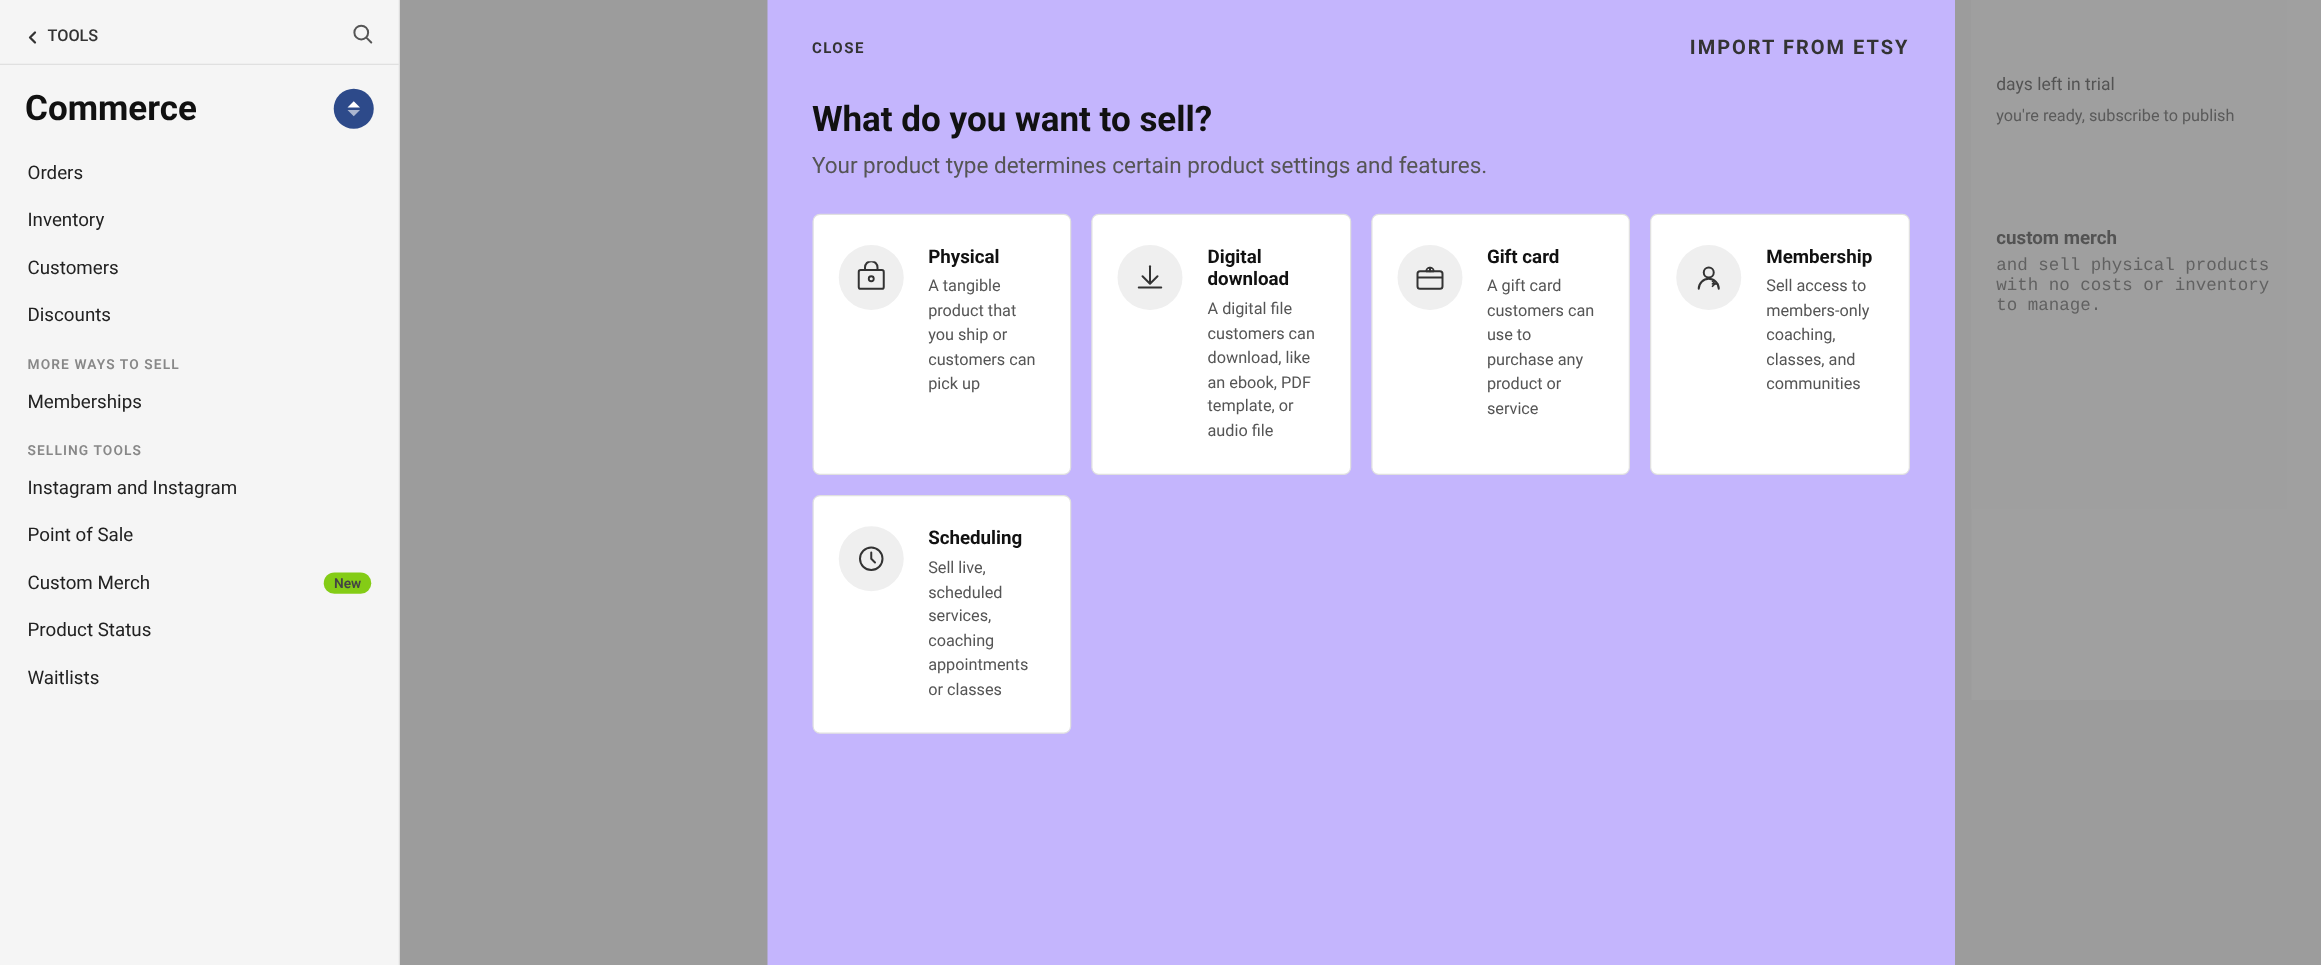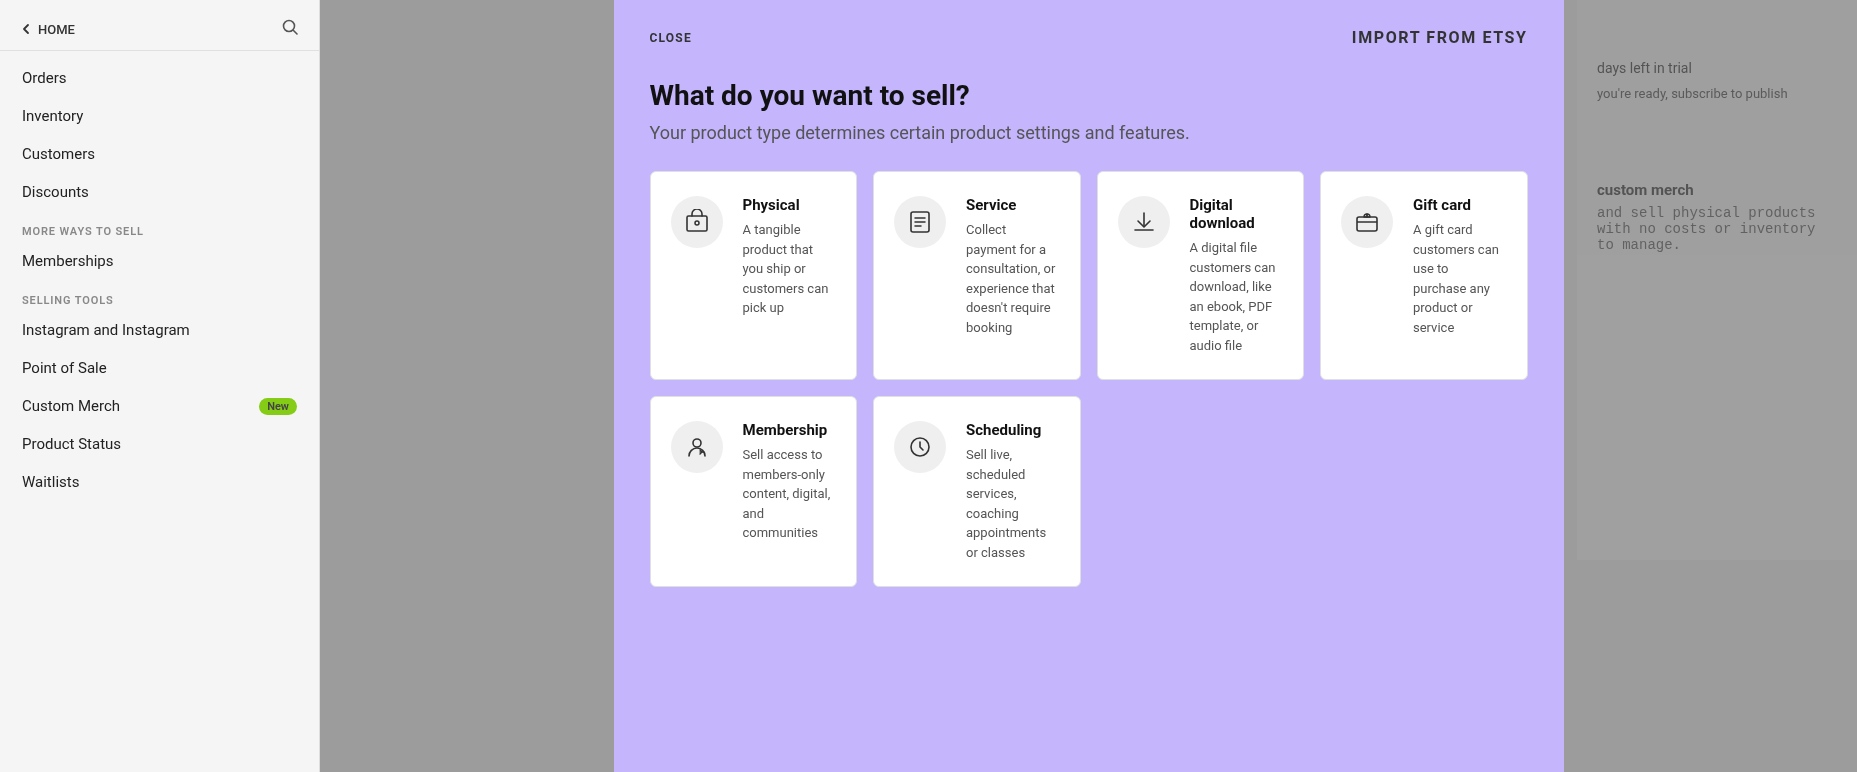--- a/index.html
+++ b/index.html
@@ -251,30 +251,39 @@
   </style>
 </head>
 <body>
 
 <div class="sidebar">
   <div class="sidebar-top">
     <div class="sidebar-home">
       <svg width="12" height="12" viewBox="0 0 12 12" fill="none" xmlns="http://www.w3.org/2000/svg">
         <path d="M8 2L4 6L8 10" stroke="#333" stroke-width="1.8" stroke-linecap="round" stroke-linejoin="round"></path>
       </svg>
-      <span>HOME</span>
+      <span>TOOLS</span>
     </div>
     <span class="sidebar-search-icon">
       <svg width="18" height="18" viewBox="0 0 18 18" fill="none" xmlns="http://www.w3.org/2000/svg">
         <circle cx="8" cy="8" r="5.5" stroke="#555" stroke-width="1.6"></circle>
         <line x1="12.5" y1="12.5" x2="16" y2="16" stroke="#555" stroke-width="1.6" stroke-linecap="round"></line>
       </svg>
     </span>
   </div>
 
+  <div class="sidebar-title-row">
+    <span class="sidebar-title">Commerce</span>
+    <div class="sidebar-nav-icon">
+      <svg viewBox="0 0 16 16" xmlns="http://www.w3.org/2000/svg">
+        <path d="M8 2l5 5H3l5-5z" fill="white"></path>
+        <path d="M8 14l-5-5h10l-5 5z" fill="white" opacity="0.6"></path>
+      </svg>
+    </div>
+  </div>
 
   <nav class="sidebar-nav">
     <div class="sidebar-nav-item">
       <span>Orders</span>
     </div>
     <div class="sidebar-nav-item">
       <span>Inventory</span>
     </div>
     <div class="sidebar-nav-item">
       <span>Customers</span>
@@ -330,34 +339,20 @@
               <path d="M8 7V5a5 5 0 0110 0v2" stroke="#333" stroke-width="1.6" stroke-linecap="round"></path>
               <circle cx="13" cy="14" r="2" stroke="#333" stroke-width="1.5"></circle>
             </svg>
           </div>
           <div class="product-info">
             <div class="product-name">Physical</div>
             <div class="product-desc">A tangible product that you ship or customers can pick up</div>
           </div>
         </div>
 
-        <div class="product-card">
-          <div class="product-icon">
-            <svg width="26" height="26" viewBox="0 0 26 26" fill="none" xmlns="http://www.w3.org/2000/svg">
-              <rect x="4" y="3" width="18" height="20" rx="2" stroke="#333" stroke-width="1.6"></rect>
-              <line x1="8" y1="9" x2="18" y2="9" stroke="#333" stroke-width="1.5" stroke-linecap="round"></line>
-              <line x1="8" y1="13" x2="18" y2="13" stroke="#333" stroke-width="1.5" stroke-linecap="round"></line>
-              <line x1="8" y1="17" x2="14" y2="17" stroke="#333" stroke-width="1.5" stroke-linecap="round"></line>
-            </svg>
-          </div>
-          <div class="product-info">
-            <div class="product-name">Service</div>
-            <div class="product-desc">Collect payment for a consultation, or experience that doesn't require booking</div>
-          </div>
-        </div>
 
         <div class="product-card">
           <div class="product-icon">
             <svg width="26" height="26" viewBox="0 0 26 26" fill="none" xmlns="http://www.w3.org/2000/svg">
               <path d="M13 4v13" stroke="#333" stroke-width="1.6" stroke-linecap="round"></path>
               <path d="M7 12l6 6 6-6" stroke="#333" stroke-width="1.6" stroke-linecap="round" stroke-linejoin="round"></path>
               <line x1="4" y1="21" x2="22" y2="21" stroke="#333" stroke-width="1.6" stroke-linecap="round"></line>
             </svg>
           </div>
           <div class="product-info">
@@ -385,21 +380,21 @@
           <div class="product-icon">
             <svg width="26" height="26" viewBox="0 0 26 26" fill="none" xmlns="http://www.w3.org/2000/svg">
               <circle cx="13" cy="9" r="4" stroke="#333" stroke-width="1.6"></circle>
               <path d="M5 22c0-4.4 3.6-8 8-8s8 3.6 8 8" stroke="#333" stroke-width="1.6" stroke-linecap="round"></path>
               <path d="M16 16l2 2-2 2" stroke="#333" stroke-width="1.4" stroke-linecap="round" stroke-linejoin="round"></path>
               <line x1="16" y1="18" x2="20" y2="18" stroke="#333" stroke-width="1.4" stroke-linecap="round"></line>
             </svg>
           </div>
           <div class="product-info">
             <div class="product-name">Membership</div>
-            <div class="product-desc">Sell access to members-only content, digital, and communities</div>
+            <div class="product-desc">Sell access to members-only coaching, classes, and communities</div>
           </div>
         </div>
 
         <div class="product-card">
           <div class="product-icon">
             <svg width="26" height="26" viewBox="0 0 26 26" fill="none" xmlns="http://www.w3.org/2000/svg">
               <circle cx="13" cy="13" r="9" stroke="#333" stroke-width="1.6"></circle>
               <path d="M13 8v5l3 3" stroke="#333" stroke-width="1.6" stroke-linecap="round" stroke-linejoin="round"></path>
             </svg>
           </div>

